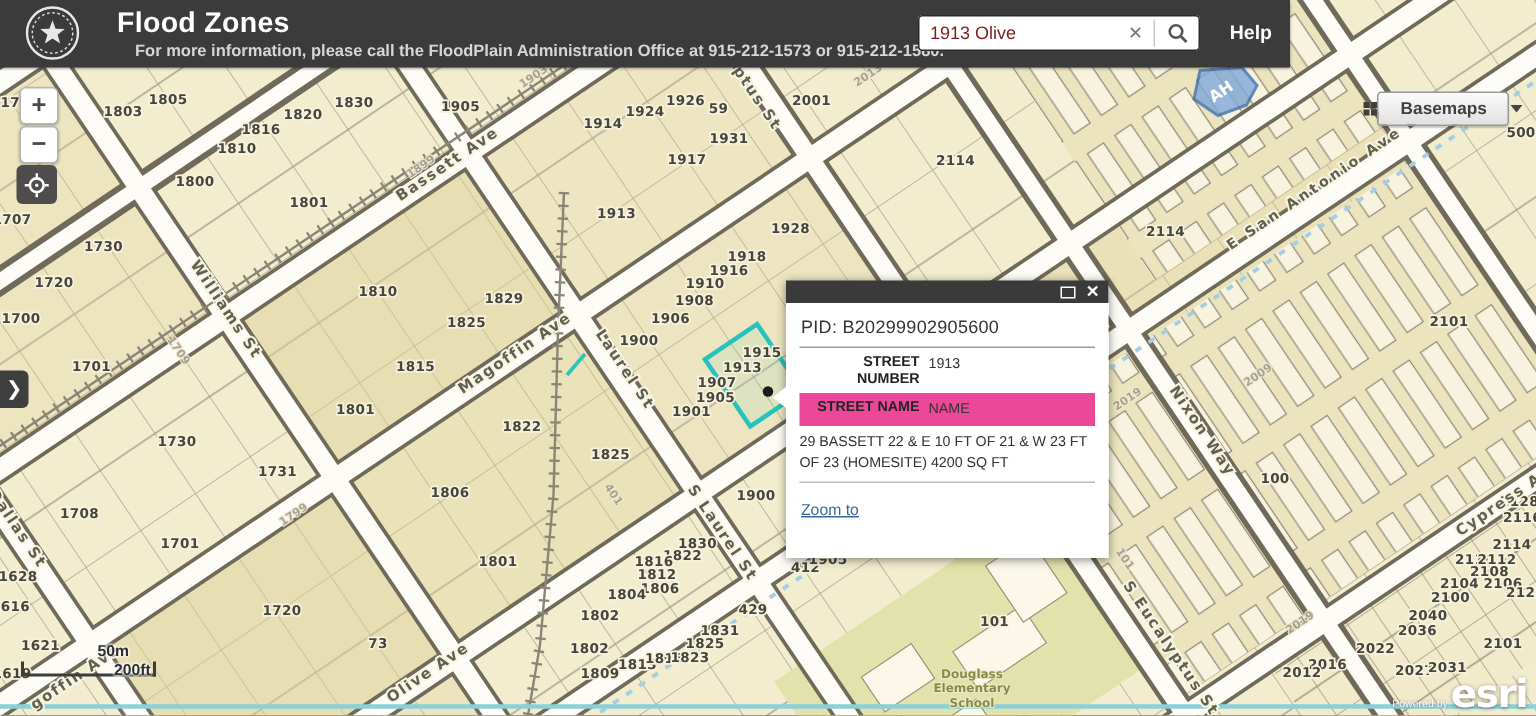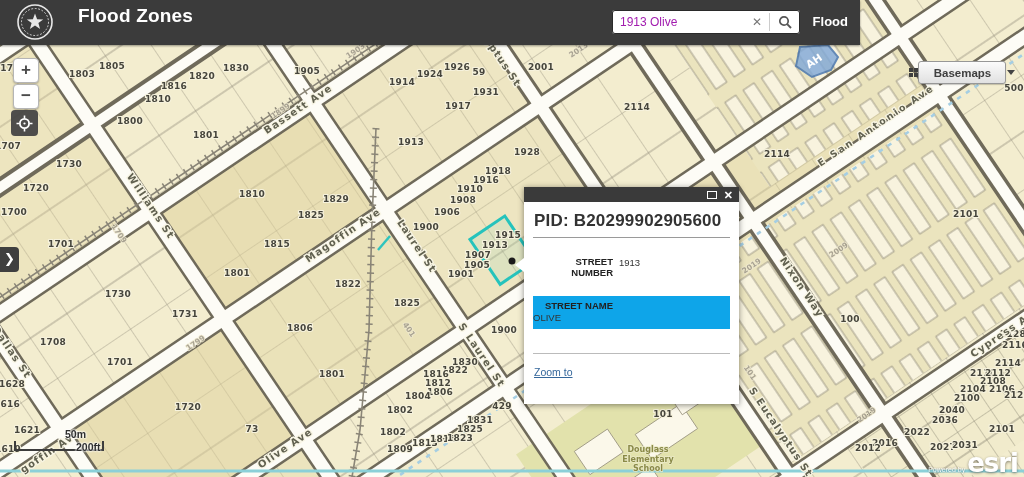--- a/index.html
+++ b/index.html
@@ -3,21 +3,21 @@
 <meta charset="utf-8">
 <style>
   html,body{margin:0;padding:0;background:#222;}
   #app{position:relative;width:1024px;height:477px;overflow:hidden;font-family:"Liberation Sans","DejaVu Sans",sans-serif;background:#ebe4c1;}
   
   #header{position:absolute;left:0;top:0;width:860px;height:45px;background:#3b3b3b;z-index:10;box-shadow:0 1px 2px rgba(0,0,0,.4);}
   #seal{position:absolute;left:16px;top:3px;}
   #title{position:absolute;left:78px;top:5px;color:#fff;font-size:19px;font-weight:bold;letter-spacing:.2px;}
   #subtitle{position:absolute;left:90px;top:28px;color:#d6d6d6;font-size:11px;font-weight:bold;}
   #searchbox{position:absolute;left:612px;top:10px;width:188px;height:24px;background:#fff;border-radius:3px;display:flex;align-items:center;box-shadow:0 0 0 1px #2a2a2a inset;}
-  #searchbox input{flex:1;border:none;outline:none;font-size:12px;color:#a21caf;padding:0 4px 0 8px;background:transparent;font-family:inherit;min-width:0;}
+  #searchbox input{flex:1;border:none;outline:none;font-size:12px;color:#7f1d1d;padding:0 4px 0 8px;background:transparent;font-family:inherit;min-width:0;}
   .clear-x{color:#777;font-size:12px;padding:0 7px;cursor:pointer;}
   .sdiv{width:1px;height:18px;background:#ccc;}
   .sbtn{width:30px;height:24px;display:flex;align-items:center;justify-content:center;cursor:pointer;}
   #help{position:absolute;right:12px;top:14px;color:#fff;font-size:13px;font-weight:bold;cursor:pointer;}
   
   #map{position:absolute;left:0;top:0;width:1024px;height:477px;}
   svg text{user-select:none;}
   .lot{font-family:"DejaVu Sans",sans-serif;font-size:9px;font-weight:bold;fill:#46453c;stroke:#f6f2dd;stroke-width:2.2px;paint-order:stroke;text-anchor:middle;letter-spacing:.2px;}
   .st{font-family:"DejaVu Sans",sans-serif;font-size:10px;font-weight:bold;fill:#60604f;stroke:#f8f5e4;stroke-width:2.6px;paint-order:stroke;text-anchor:middle;letter-spacing:1.2px;}
   .stw{font-size:9.5px;letter-spacing:2.4px;}
@@ -34,23 +34,23 @@
   .caret{width:0;height:0;border-left:4px solid transparent;border-right:4px solid transparent;border-top:5px solid #444;}
   .gridicon{display:inline-grid;grid-template-columns:4px 4px;grid-gap:1px;}
   .gridicon i{width:4px;height:4px;background:#3f3f3f;}
   
   #popup{position:absolute;left:524px;top:187px;width:215px;z-index:6;box-shadow:0 1px 6px rgba(0,0,0,.45);font-family:"Liberation Sans",sans-serif;}
   #popup-title{height:15px;background:#3a3a3a;display:flex;align-items:center;justify-content:flex-end;gap:7px;padding:0 6px;}
   .wmax{width:8px;height:6px;border:1.5px solid #fff;display:inline-block;cursor:pointer;}
   .wclose{color:#fff;font-size:11px;line-height:10px;font-weight:bold;cursor:pointer;}
   #popup-body{background:#fff;padding:7px 9px 6px 9px;position:relative;}
   #popup-body:before{content:"";position:absolute;left:-9px;top:56px;border:7px solid transparent;border-right:9px solid #fff;border-left:none;}
-  #pid{font-size:17px;font-weight:bold;color:#333;letter-spacing:.2px;padding:2px 0 6px 1px;border-bottom:1px solid #9a9a9a;}
-  .prow{display:flex;padding:4px 0;font-size:9.5px;color:#333;margin-top:14px;}
-  .prow.shade{background:#0ea5e9;flex-direction:column;}
+  #pid{font-size:12px;font-weight:normal;color:#333;letter-spacing:.2px;padding:2px 0 6px 1px;border-bottom:1px solid #9a9a9a;}
+  .prow{display:flex;padding:4px 0;font-size:9.5px;color:#333;}
+  .prow.shade{background:#ec4899;}
   .plabel{width:80px;min-width:80px;text-align:right;font-weight:bold;padding-right:6px;color:#222;}
   .pval{flex:1;line-height:1.45;}
   #popup-sep{border-bottom:1px solid #bbb;margin-top:2px;}
   #zoomto{display:inline-block;margin:12px 0 20px 1px;font-size:10.5px;color:#35679b;text-decoration:underline;cursor:pointer;}
   
   #scalebar{position:absolute;left:14px;top:441px;z-index:5;}
   #sline{width:86px;height:8px;border-left:2px solid #3c3c3c;border-right:2px solid #3c3c3c;border-bottom:2px solid #3c3c3c;}
   .stext{position:absolute;font-size:10.5px;font-weight:bold;color:#2e2e2e;text-shadow:0 0 2px #fff,0 0 2px #fff,0 0 3px #fff;}
   #smetric{left:51px;top:-13px;} #simperial{left:62px;top:0;}
   #attrib{position:absolute;right:6px;bottom:1px;z-index:5;text-align:right;color:#fff;line-height:1;}
@@ -290,32 +290,33 @@
     </svg>
   </div>
 
   <div id="header">
     <svg id="seal" width="38" height="38" viewBox="0 0 38 38">
       <circle cx="19" cy="19" r="17" fill="none" stroke="#e8e8e8" stroke-width="1.6"></circle>
       <circle cx="19" cy="19" r="13.5" fill="none" stroke="#d9d9d9" stroke-width="1" stroke-dasharray="1.8 1.7"></circle>
       <path d="M19 10.5 L21.1 16.2 L27.2 16.4 L22.4 20.1 L24.1 26 L19 22.6 L13.9 26 L15.6 20.1 L10.8 16.4 L16.9 16.2 Z" fill="#e8e8e8"></path>
     </svg>
     <div id="title">Flood Zones</div>
+    <div id="subtitle">For more information, please call the FloodPlain Administration Office at 915-212-1573 or 915-212-1580.</div>
     <div id="searchbox">
       <input type="text" value="1913 Olive" style="">
       <span class="clear-x">✕</span>
       <span class="sdiv"></span>
       <span class="sbtn">
         <svg width="14" height="14" viewBox="0 0 14 14">
           <circle cx="6" cy="6" r="4.2" fill="none" stroke="#555" stroke-width="1.7"></circle>
           <line x1="9.2" y1="9.2" x2="13" y2="13" stroke="#555" stroke-width="1.9"></line>
         </svg>
       </span>
     </div>
-    <div id="help">Flood</div>
+    <div id="help">Help</div>
   </div>
 
   <div id="zoomin" class="zbtn">+</div>
   <div id="zoomout" class="zbtn">−</div>
   <div id="locate">
     <svg width="17" height="17" viewBox="0 0 17 17">
       <circle cx="8.5" cy="8.5" r="4.6" fill="none" stroke="#fff" stroke-width="1.8"></circle>
       <circle cx="8.5" cy="8.5" r="1.1" fill="#fff"></circle>
       <path d="M8.5 0.5V3.2 M8.5 13.8V16.5 M0.5 8.5H3.2 M13.8 8.5H16.5" stroke="#fff" stroke-width="1.6"></path>
     </svg>
@@ -338,23 +339,24 @@
       <span class="wclose">✕</span>
     </div>
     <div id="popup-body">
       <div id="pid">PID: B20299902905600</div>
       <div class="prow">
         <span class="plabel">STREET NUMBER</span>
         <span class="pval">1913</span>
       </div>
       <div class="prow shade">
         <span class="plabel">STREET NAME</span>
-        <span class="pval">OLIVE</span>
+        <span class="pval">NAME</span>
       </div>
       <div class="prow">
+        <span class="pval">29 BASSETT 22 &amp; E 10 FT OF 21 &amp; W 23 FT OF 23 (HOMESITE) 4200 SQ FT</span>
       </div>
       <div id="popup-sep"></div>
       <a id="zoomto">Zoom to</a>
     </div>
   </div>
 
   <div id="scalebar">
     <div id="sline"></div>
     <div id="smetric" class="stext">50m</div>
     <div id="simperial" class="stext">200ft</div>

